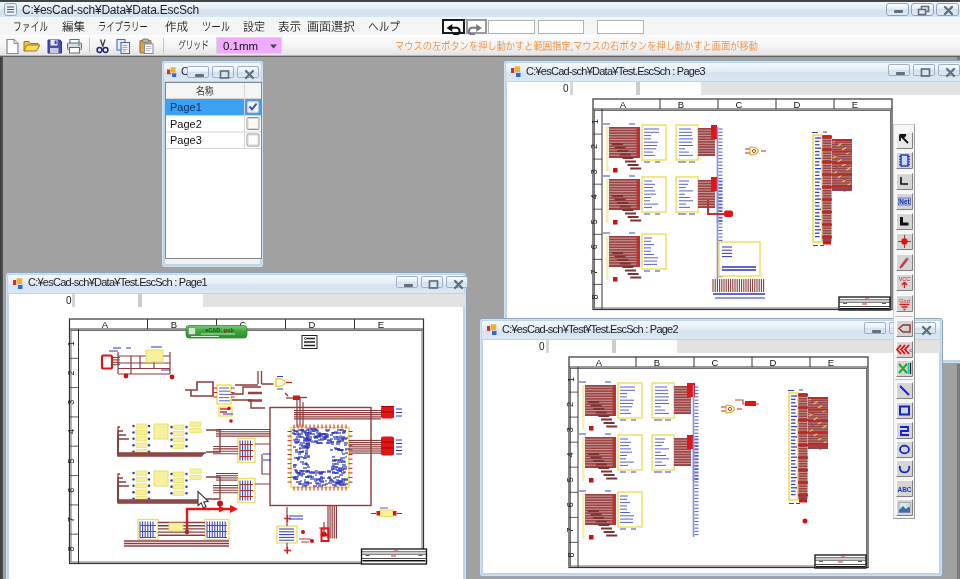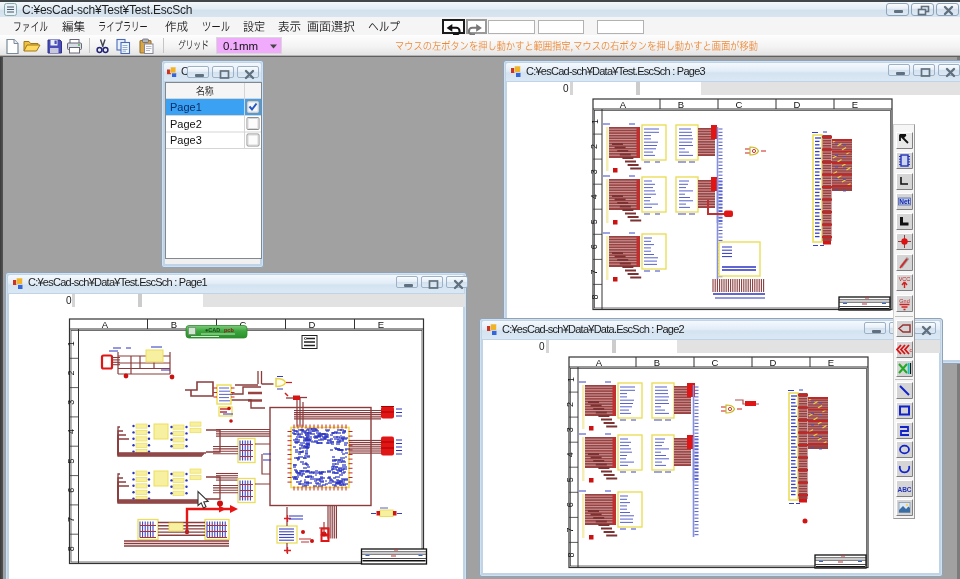--- a/index.html
+++ b/index.html
@@ -26,21 +26,21 @@
 .cwtxt{position:absolute;left:22px;top:3.5px;font-size:11px;letter-spacing:-0.75px;color:#1c1c1c;white-space:nowrap}
 .cwbtn{position:absolute;top:3px;width:22px;height:12px;border:1px solid #9cb1c7;border-radius:2px;background:linear-gradient(#fbfdfe,#e6eef6 45%,#d4e2ef 55%,#dde9f3)}
 .cwclient{position:absolute;left:3px;right:3px;bottom:3px;background:#fff}
 </style></head><body>
 <div class="abs" id="topstrip"></div>
 <div class="abs" id="titlebar"></div>
 <svg class="abs" style="left:4px;top:3px" width="13" height="13">
     <rect x="0.5" y="0.5" width="12" height="12" rx="2" fill="#e8f0f8" stroke="#8aa"></rect>
     <path d="M3 4 h7 M3 6.5 h7 M3 9 h7" stroke="#456" stroke-width="1.2"></path>
   </svg>
-<div class="abs" id="titletxt">C:¥esCad-sch¥Test¥Test.EscSch</div>
+<div class="abs" id="titletxt">C:¥esCad-sch¥Data¥Data.EscSch</div>
 <div class="capbtn" style="left:886px">
     <svg width="23" height="13">
       <rect x="7" y="6" width="9" height="3" rx="1" fill="#60707e"></rect>
     </svg>
   </div>
 <div class="capbtn" style="left:911px">
     <svg width="23" height="13">
       <rect x="9.5" y="2.5" width="7" height="5" fill="none" stroke="#60707e" stroke-width="1.6"></rect>
       <rect x="6.5" y="5.5" width="7" height="5" fill="#e8eef5" stroke="#60707e" stroke-width="1.6"></rect>
     </svg>
@@ -584,21 +584,21 @@
     </div>
   </div>
 <div class="cw" style="left:479px;top:318px;width:464px;height:259px">
     <div class="cwtitle"></div>
     <svg class="abs" style="left:7px;top:5px" width="11" height="11">
       <rect x="0" y="2" width="4.5" height="5" fill="#cc3322"></rect>
       <rect x="3.5" y="0" width="6" height="6.5" fill="#f2b322"></rect>
       <rect x="5" y="6.5" width="4.5" height="4.5" fill="#3366dd"></rect>
       <path d="M3.5 0h6v6.5h-6z" fill="none" stroke="#e8e8e8" stroke-width="0.7"></path>
     </svg>
-    <div class="cwtxt">C:¥esCad-sch¥Data¥Data.EscSch : Page2</div>
+    <div class="cwtxt">C:¥esCad-sch¥Test¥Test.EscSch : Page2</div>
     <div class="cwbtn" style="left:384px"><svg width="23" height="13">
         <rect x="7" y="6" width="9" height="3" rx="1" fill="#60707e"></rect>
       </svg></div>
     <div class="cwbtn" style="left:409px"><svg width="23" height="13">
         <rect x="7.5" y="3" width="8" height="7" fill="none" stroke="#60707e" stroke-width="1.7"></rect>
       </svg></div>
     <div class="cwbtn" style="left:434px"><svg width="23" height="13">
         <path d="M8 3 L15 10 M15 3 L8 10" stroke="#60707e" stroke-width="2.4" stroke-linecap="round"></path>
       </svg></div>
     <div class="cwclient" style="top:21px">

